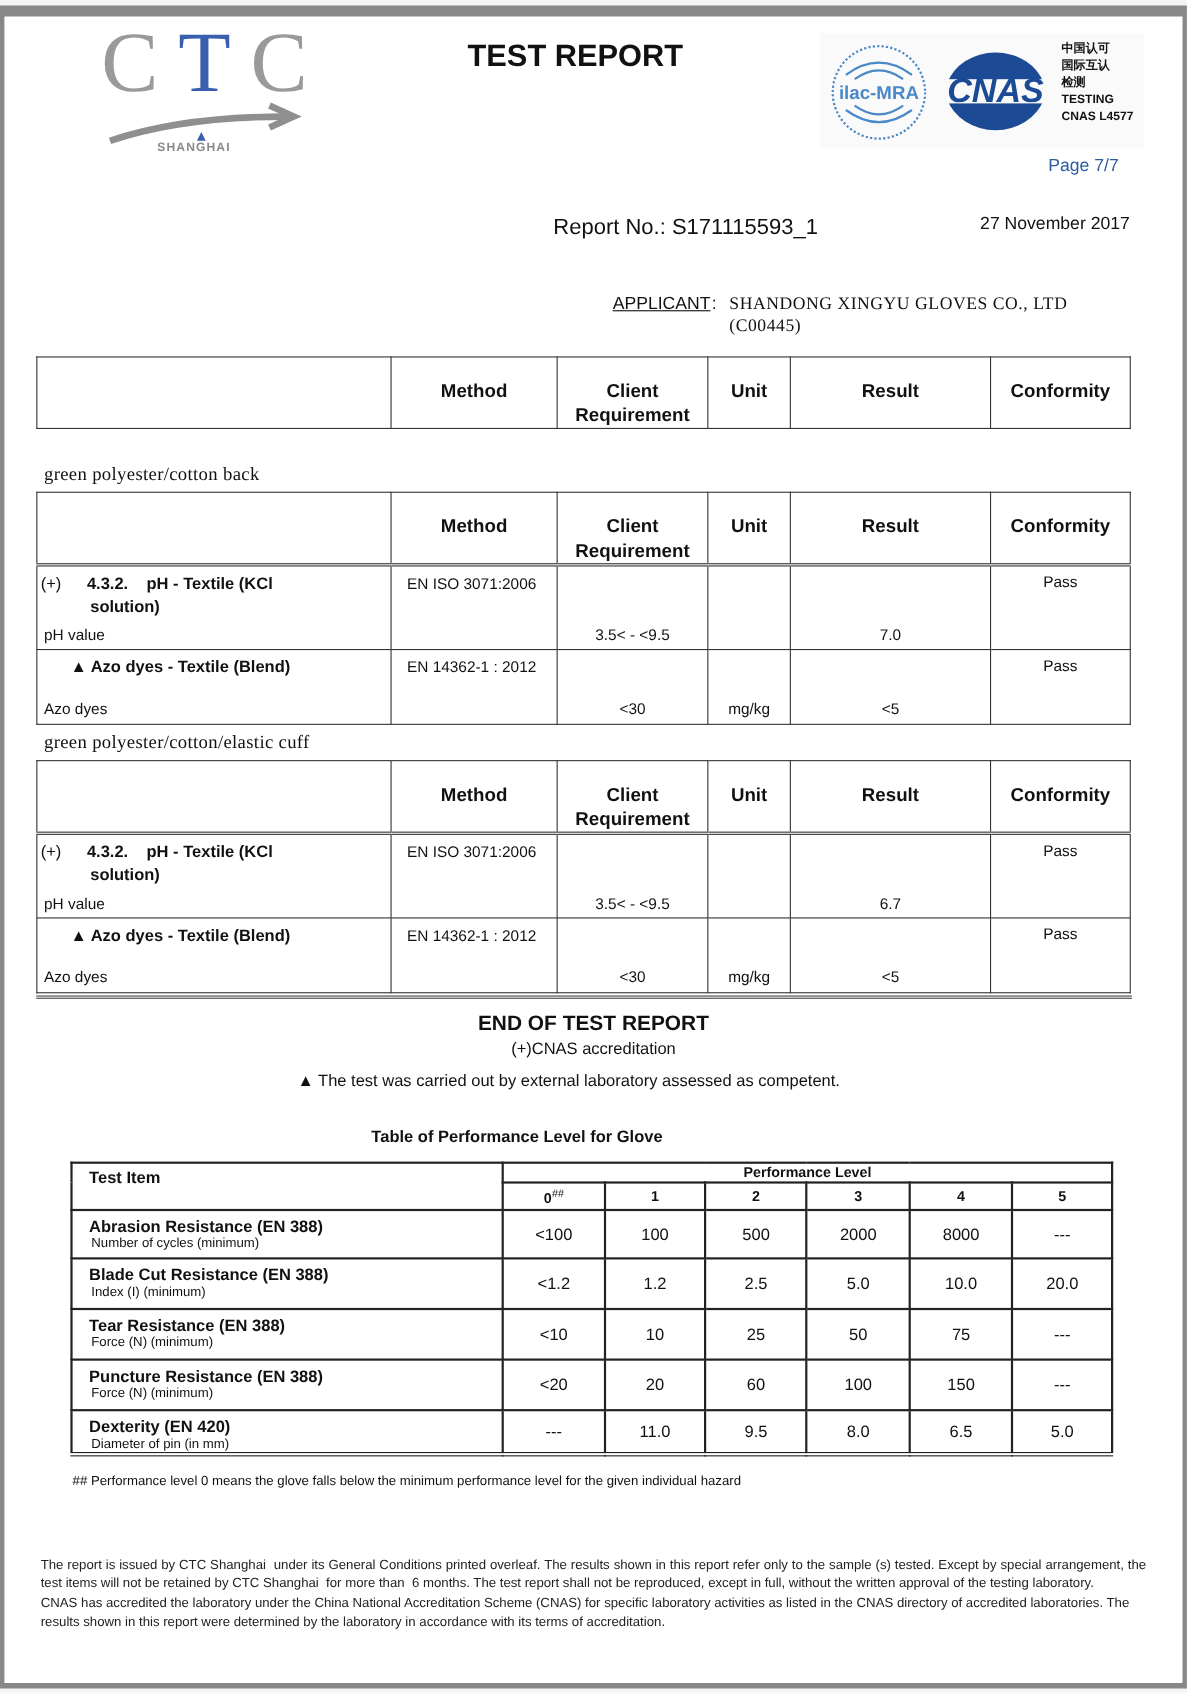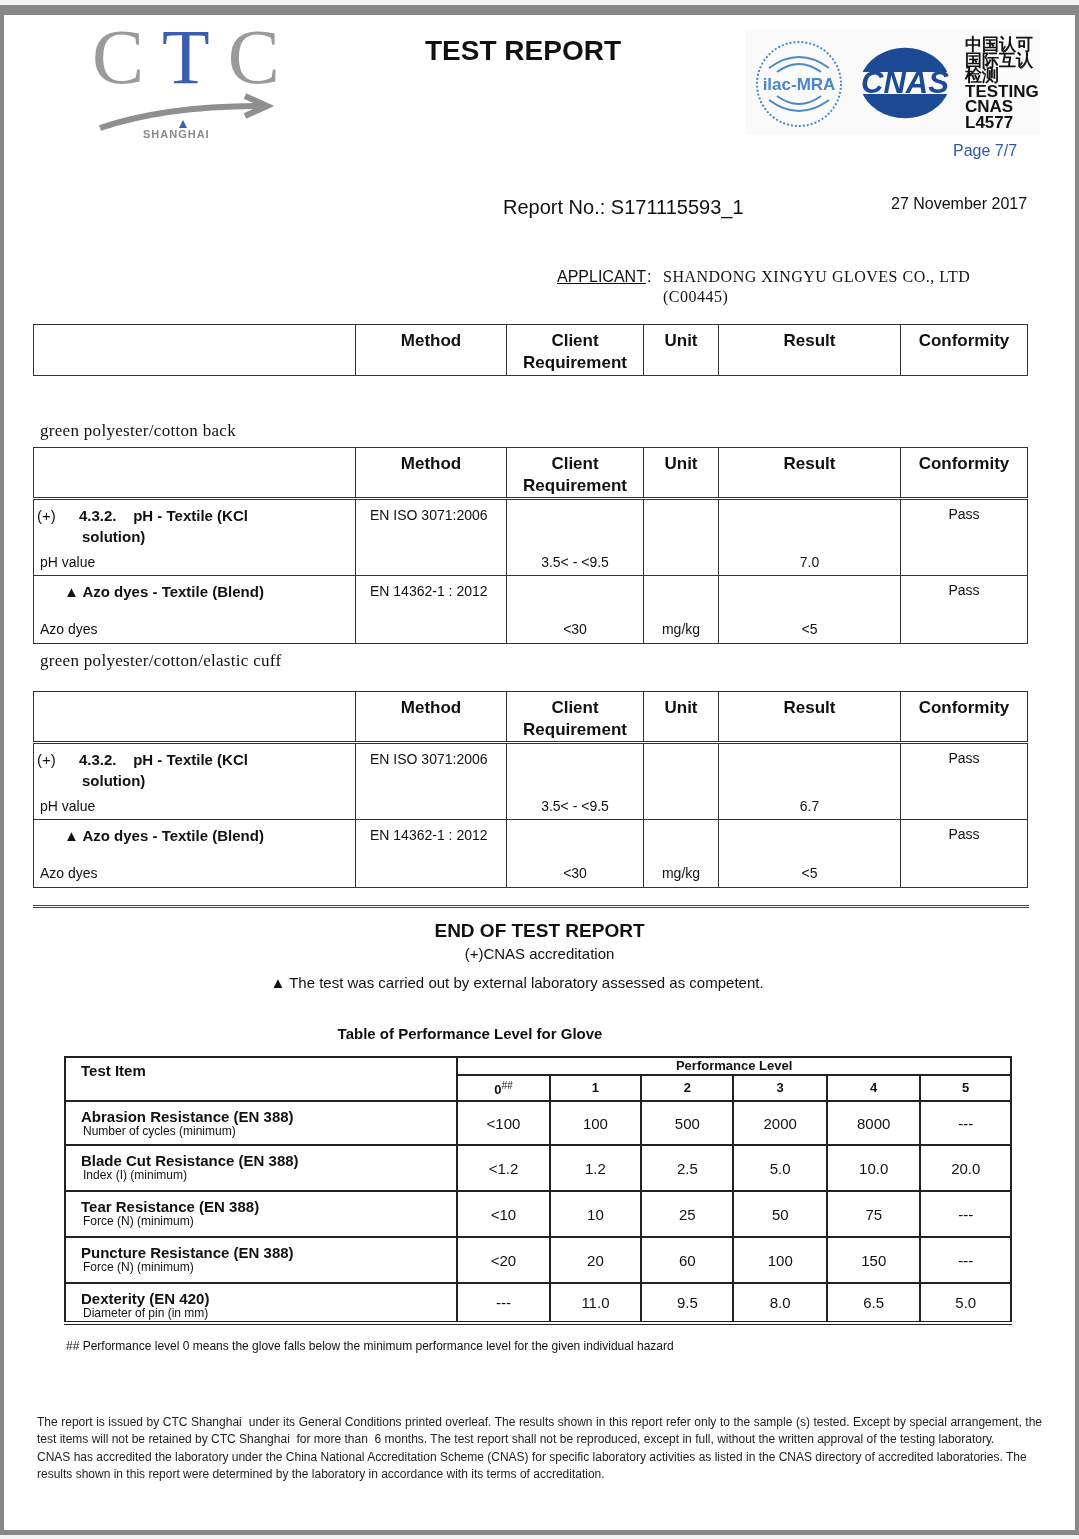--- a/index.html
+++ b/index.html
@@ -11,32 +11,32 @@
   .ctc-letters { position:absolute; left:92px; top:18px; font-family:"Liberation Serif", serif; font-size:78px; letter-spacing:18px; color:#9a9a9a; line-height:1; }
   .ctc-letters .t { color:#3a5fae; }
   .ctc-arrow { position:absolute; left:95px; top:92px; }
   .shanghai { position:absolute; left:143px; top:128px; font-size:11px; font-weight:bold; letter-spacing:1px; color:#8a8a8a; }
 
   .title { position:absolute; left:425px; top:35px; font-size:28px; font-weight:bold; }
 
   .accred { position:absolute; left:745px; top:30px; width:295px; height:105px; background:#fafafa; }
   .ilac { position:absolute; left:10px; top:10px; }
   .cnas { position:absolute; left:108px; top:8px; }
-  .accred-text { position:absolute; left:220px; top:7px; font-size:17px; font-weight:bold; line-height:15.5px; color:#111; }
+  .accred-text { position:absolute; left:220px; top:7px; font-size:11px; font-weight:bold; line-height:15.5px; color:#111; }
 
   .pageno { position:absolute; left:953px; top:142px; font-size:16px; color:#2e5a9e; }
   .reportno { position:absolute; left:503px; top:196px; font-size:20px; }
   .date { position:absolute; left:891px; top:195px; font-size:16px; }
   .applicant-label { position:absolute; left:557px; top:268px; font-size:16px; text-decoration:underline; }
   .applicant-colon { position:absolute; left:647px; top:268px; font-size:16px; }
   .applicant-val { position:absolute; left:663px; top:267px; font-family:"Liberation Serif", serif; font-size:16px; line-height:20px; letter-spacing:0.5px; }
 
   table.rt { position:absolute; left:33px; width:995px; border-collapse:collapse; font-size:14px; }
   table.rt td { border:1px solid #333; vertical-align:top; padding:0; }
-  table.rt .hdr td { font-weight:bold; font-size:17px; text-align:center; line-height:22px; padding-top:5px; }
+  table.rt .hdr td { font-weight:bold; font-size:17px; text-align:center; line-height:22px; padding-top:20px; }
   table.rt .hdr td.dbl { border-bottom:3px double #333; }
   .c0{width:321px}.c1{width:150px}.c2{width:136px}.c3{width:74px}.c4{width:181px}.c5{width:126px}
   .cell-left { text-align:left; padding-left:6px !important; }
   .ctr { text-align:center; }
   .section-label { position:absolute; left:40px; font-family:"Liberation Serif", serif; font-size:17px; letter-spacing:0.3px; }
 
   .test-name { font-weight:bold; font-size:15px; line-height:21px; }
   .plus { font-size:15px; display:inline-block; width:42px; }
   .sub { font-size:14px; }
 
@@ -160,21 +160,21 @@
     </td>
     <td style="padding:7px 0 0 14px;">EN 14362-1 : 2012</td>
     <td class="ctr" style="vertical-align:bottom; padding-bottom:6px;">&lt;30</td>
     <td class="ctr" style="vertical-align:bottom; padding-bottom:6px;">mg/kg</td>
     <td class="ctr" style="vertical-align:bottom; padding-bottom:6px;">&lt;5</td>
     <td class="ctr" style="padding-top:6px;">Pass</td>
   </tr>
 </tbody>
   </table>
 
-<div class="section-label" style="top:651px;text-align:right;">green polyester/cotton/elastic cuff</div>
+<div class="section-label" style="top:665px;text-align:right;">green polyester/cotton/elastic cuff</div>
 <table class="rt" style="top:691px;">
   <tbody>
       <tr class="hdr" style="height:51px;">
     <td class="c0 dbl"></td>
     <td class="c1 dbl">Method</td>
     <td class="c2 dbl">
           <div>Client</div>
           <div>Requirement</div>
         </td>
     <td class="c3 dbl">Unit</td>

